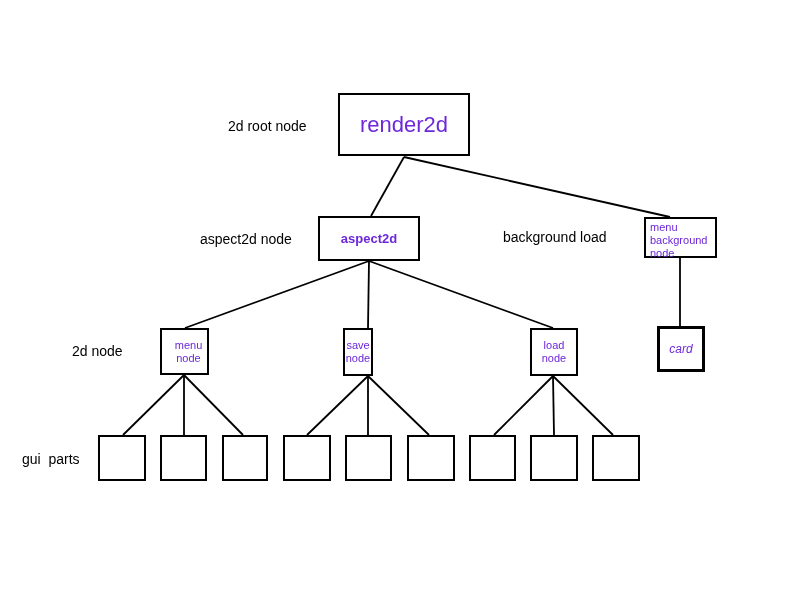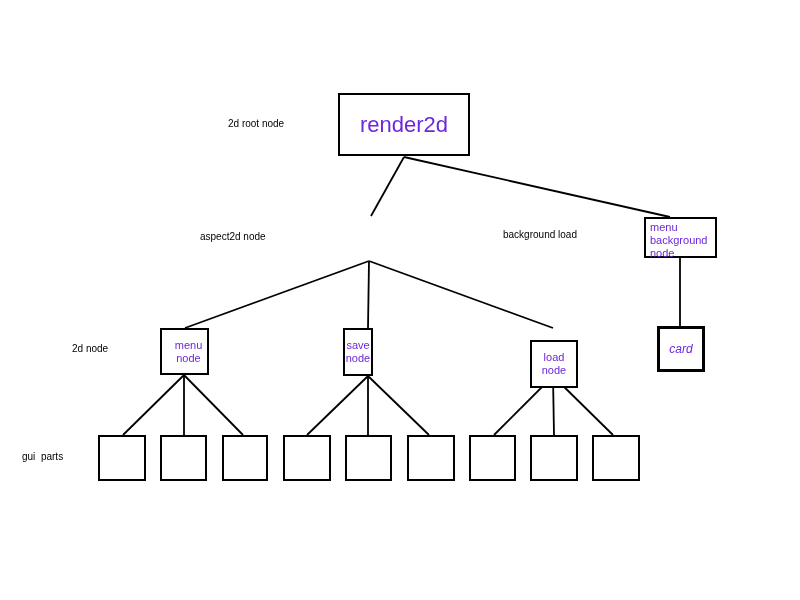--- a/index.html
+++ b/index.html
@@ -23,29 +23,29 @@
     justify-content: center;
     text-align: center;
     color: #6d28d9;
   }
   .n-render2d { left: 338px; top: 93px;  width: 132px; height: 63px; font-size: 22px; }
   .n-aspect2d { left: 318px; top: 216px; width: 102px; height: 45px; font-size: 13px; font-weight: bold; }
   .n-menubg   { left: 644px; top: 217px; width: 73px;  height: 41px; font-size: 11px; line-height: 13px;
                 align-items: flex-start; justify-content: flex-start; text-align: left; padding: 2px 2px 8px 4px; }
   .n-menu     { left: 160px; top: 328px; width: 49px;  height: 47px; font-size: 11px; line-height: 13px; padding-left: 8px; }
   .n-save     { left: 343px; top: 328px; width: 30px;  height: 48px; font-size: 11px; line-height: 13px; }
-  .n-load     { left: 530px; top: 328px; width: 48px;  height: 48px; font-size: 11px; line-height: 13px; margin-top: 12px; }
+  .n-load     { left: 530px; top: 328px; width: 48px;  height: 48px; font-size: 11px; line-height: 13px; }
   .n-card     { left: 657px; top: 326px; width: 48px;  height: 46px; font-size: 12px; border-width: 3px; font-style: italic; }
   .gui        { top: 435px; width: 48px; height: 46px; }
   .g1 { left: 98px; }  .g2 { left: 160px; width: 47px; } .g3 { left: 222px; width: 46px; }
   .g4 { left: 283px; } .g5 { left: 345px; width: 47px; } .g6 { left: 407px; }
   .g7 { left: 469px; width: 47px; } .g8 { left: 530px; } .g9 { left: 592px; }
   .lbl {
     position: absolute;
-    font-size: 10px;
+    font-size: 14px;
     color: #000000;
     white-space: pre;
   }
   .l-root   { left: 228px; top: 118px; }
   .l-aspect { left: 200px; top: 231px; }
   .l-bg     { left: 503px; top: 229px; }
   .l-2d     { left: 72px;  top: 343px; }
   .l-gui    { left: 22px;  top: 451px; }
 </style>
 </head>
@@ -71,20 +71,21 @@
       <line x1="680" y1="258" x2="680" y2="326" stroke="#000000" stroke-width="1.8"></line>
     </svg>
 
   <div class="lbl l-root">2d root node</div>
   <div class="lbl l-aspect">aspect2d node</div>
   <div class="lbl l-bg">background load</div>
   <div class="lbl l-2d">2d node</div>
   <div class="lbl l-gui">gui  parts</div>
 
   <div class="box n-render2d">render2d</div>
+  <div class="box n-aspect2d">aspect2d</div>
   <div class="box n-menubg">menu background node</div>
   <div class="box n-menu">menu node</div>
   <div class="box n-save">save node</div>
   <div class="box n-load">load node</div>
   <div class="box n-card">card</div>
 
   <div class="box gui g1"></div>
   <div class="box gui g2"></div>
   <div class="box gui g3"></div>
   <div class="box gui g4"></div>

